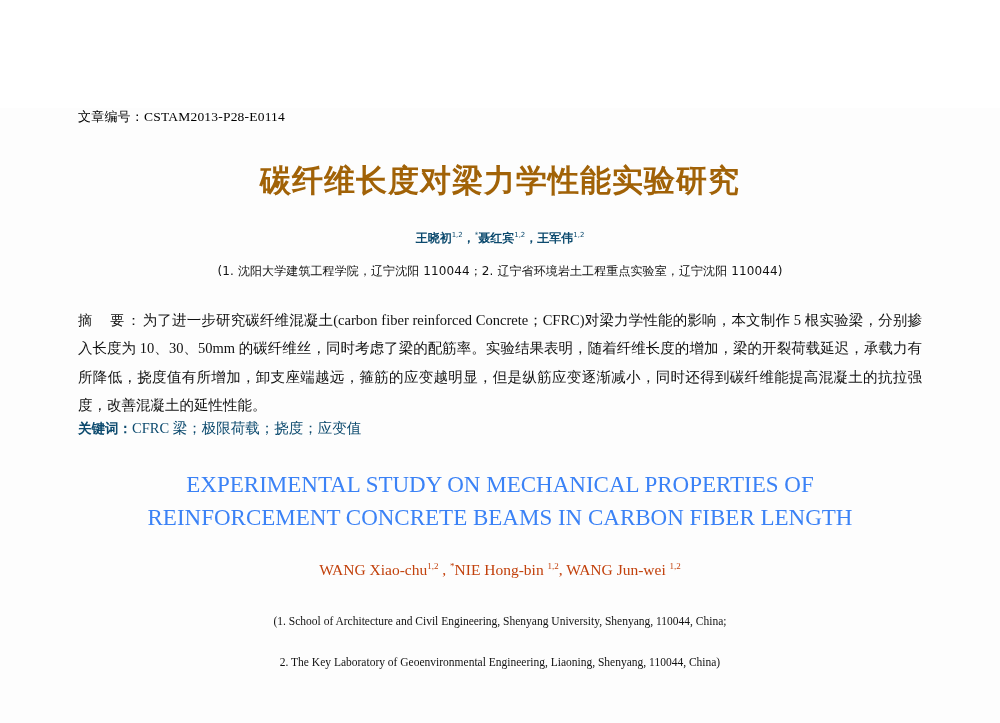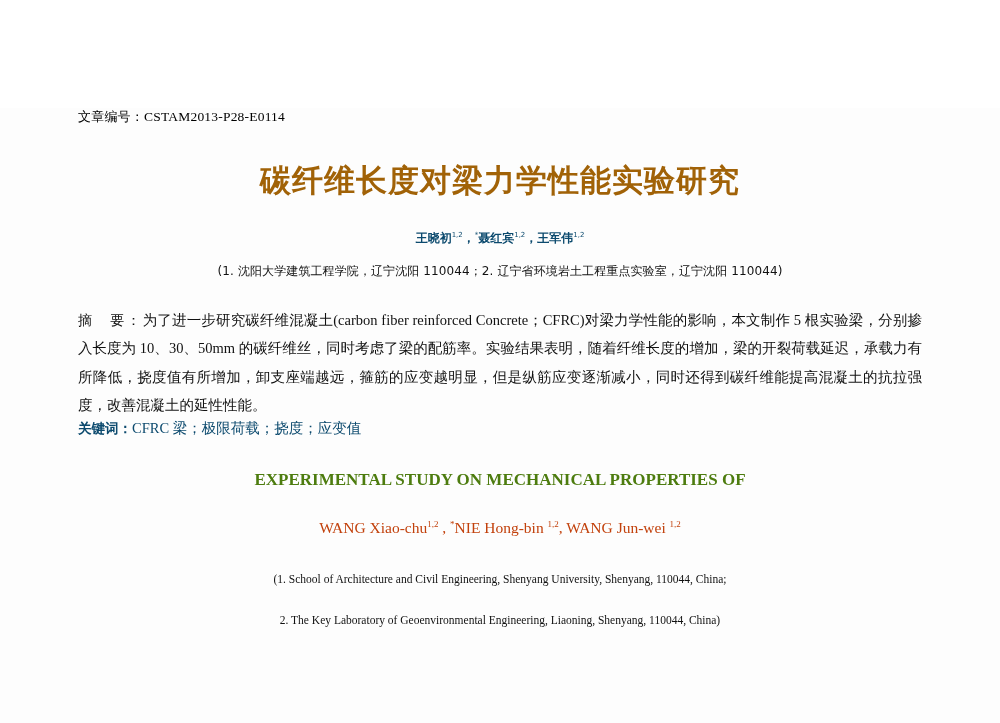--- a/index.html
+++ b/index.html
@@ -87,24 +87,24 @@
   }
   .keywords-cn .lead {
     font-family: "DejaVu Sans", sans-serif;
     font-weight: 700;
     font-size: 13.5px;
   }
   .en-title {
     margin-top: 30px;
     text-align: center;
     font-family: "Liberation Serif", serif;
-    font-weight: 700;
-    font-size: 17px;
+    font-weight: 400;
+    font-size: 23px;
     line-height: 1.45;
-    color: #4d7c0f;
+    color: #3b82f6;
   }
   .en-authors {
     margin-top: 26px;
     text-align: center;
     font-family: "Liberation Serif", serif;
     font-size: 15.5px;
     color: #c2410c;
   }
   .en-affil {
     margin-top: 36px;
@@ -150,20 +150,21 @@
   <div class="abstract-cn">
     <span class="lead">摘　要：</span><span>为了进一步研究碳纤维混凝土(carbon fiber reinforced Concrete；CFRC)对梁力学性能的影响，本文制作 5 根实验梁，分别掺入长度为 10、30、50mm 的碳纤维丝，同时考虑了梁的配筋率。实验结果表明，随着纤维长度的增加，梁的开裂荷载延迟，承载力有所降低，挠度值有所增加，卸支座端越远，箍筋的应变越明显，但是纵筋应变逐渐减小，同时还得到碳纤维能提高混凝土的抗拉强度，改善混凝土的延性性能。</span>
   </div>
 
   <div class="keywords-cn">
     <span class="lead">关键词：</span><span>CFRC 梁；极限荷载；挠度；应变值</span>
   </div>
 
   <div class="en-title">
     <div>EXPERIMENTAL STUDY ON MECHANICAL PROPERTIES OF</div>
+    <div>REINFORCEMENT CONCRETE BEAMS IN CARBON FIBER LENGTH</div>
   </div>
 
   <div class="en-authors">WANG Xiao-chu<sup>1,2</sup> , <sup>*</sup>NIE Hong-bin <sup>1,2</sup>, WANG Jun-wei <sup>1,2</sup></div>
 
   <div class="en-affil">(1. School of Architecture and Civil Engineering, Shenyang University, Shenyang, 110044, China;</div>
   <div class="en-affil second">2. The Key Laboratory of Geoenvironmental Engineering, Liaoning, Shenyang, 110044, China)</div>
 
 
 </div>
 

